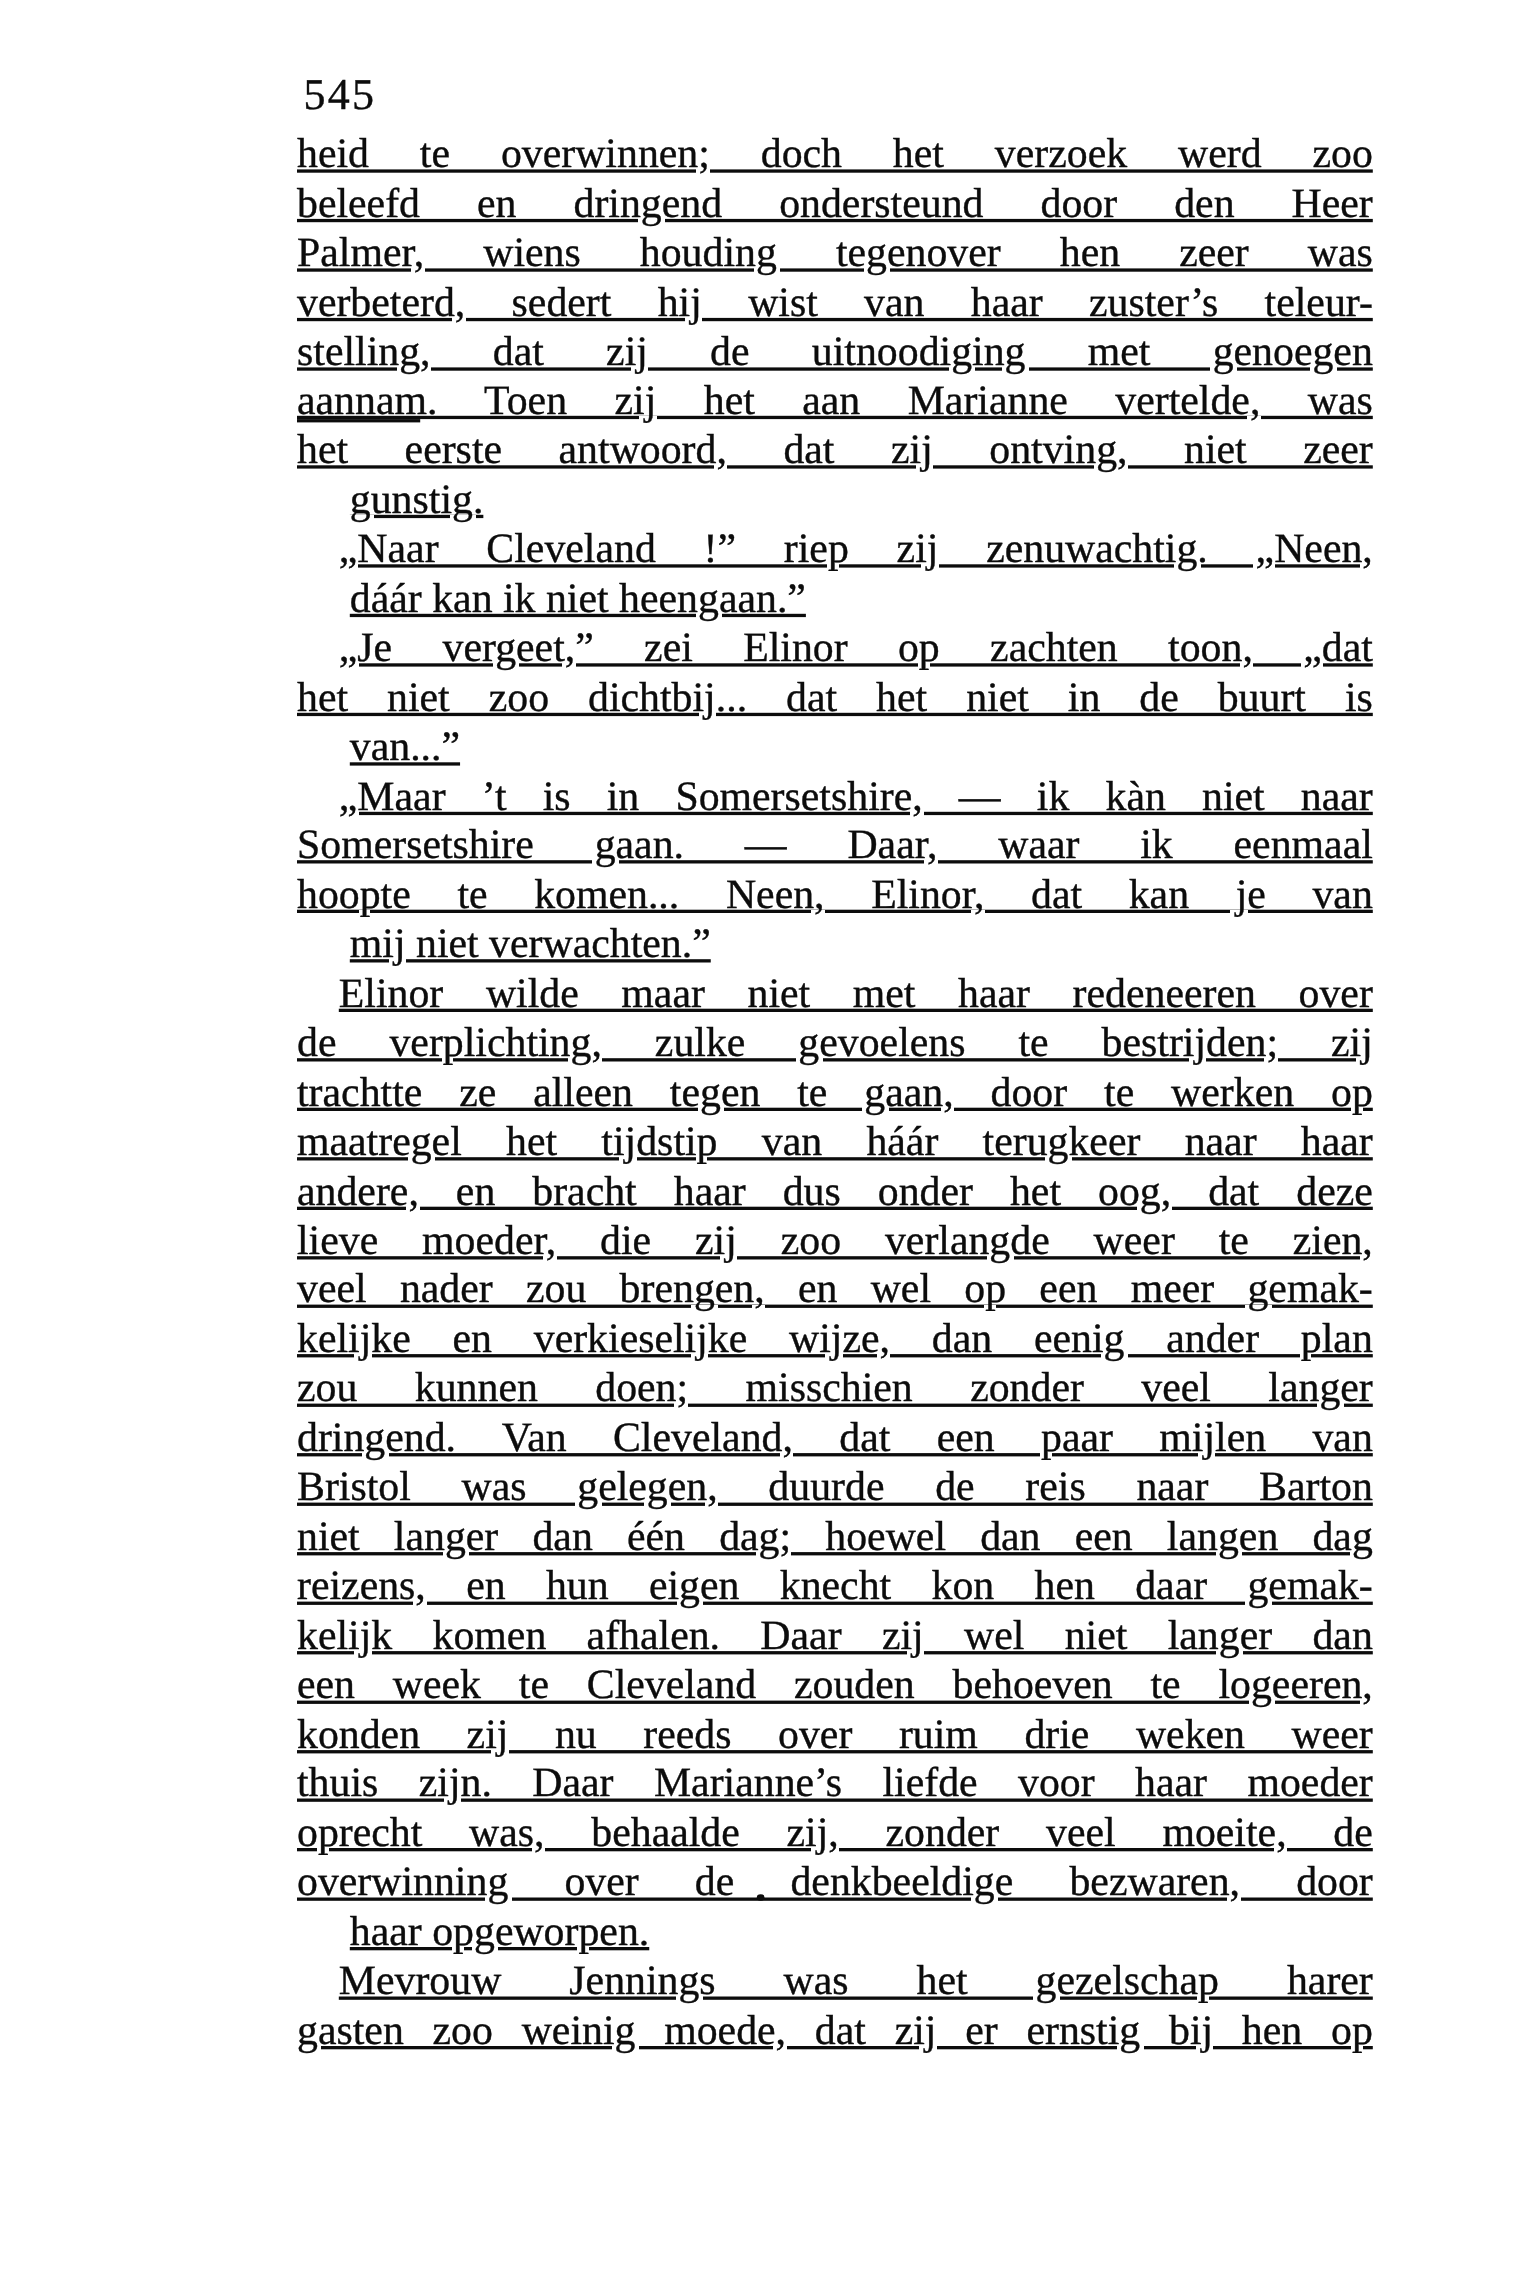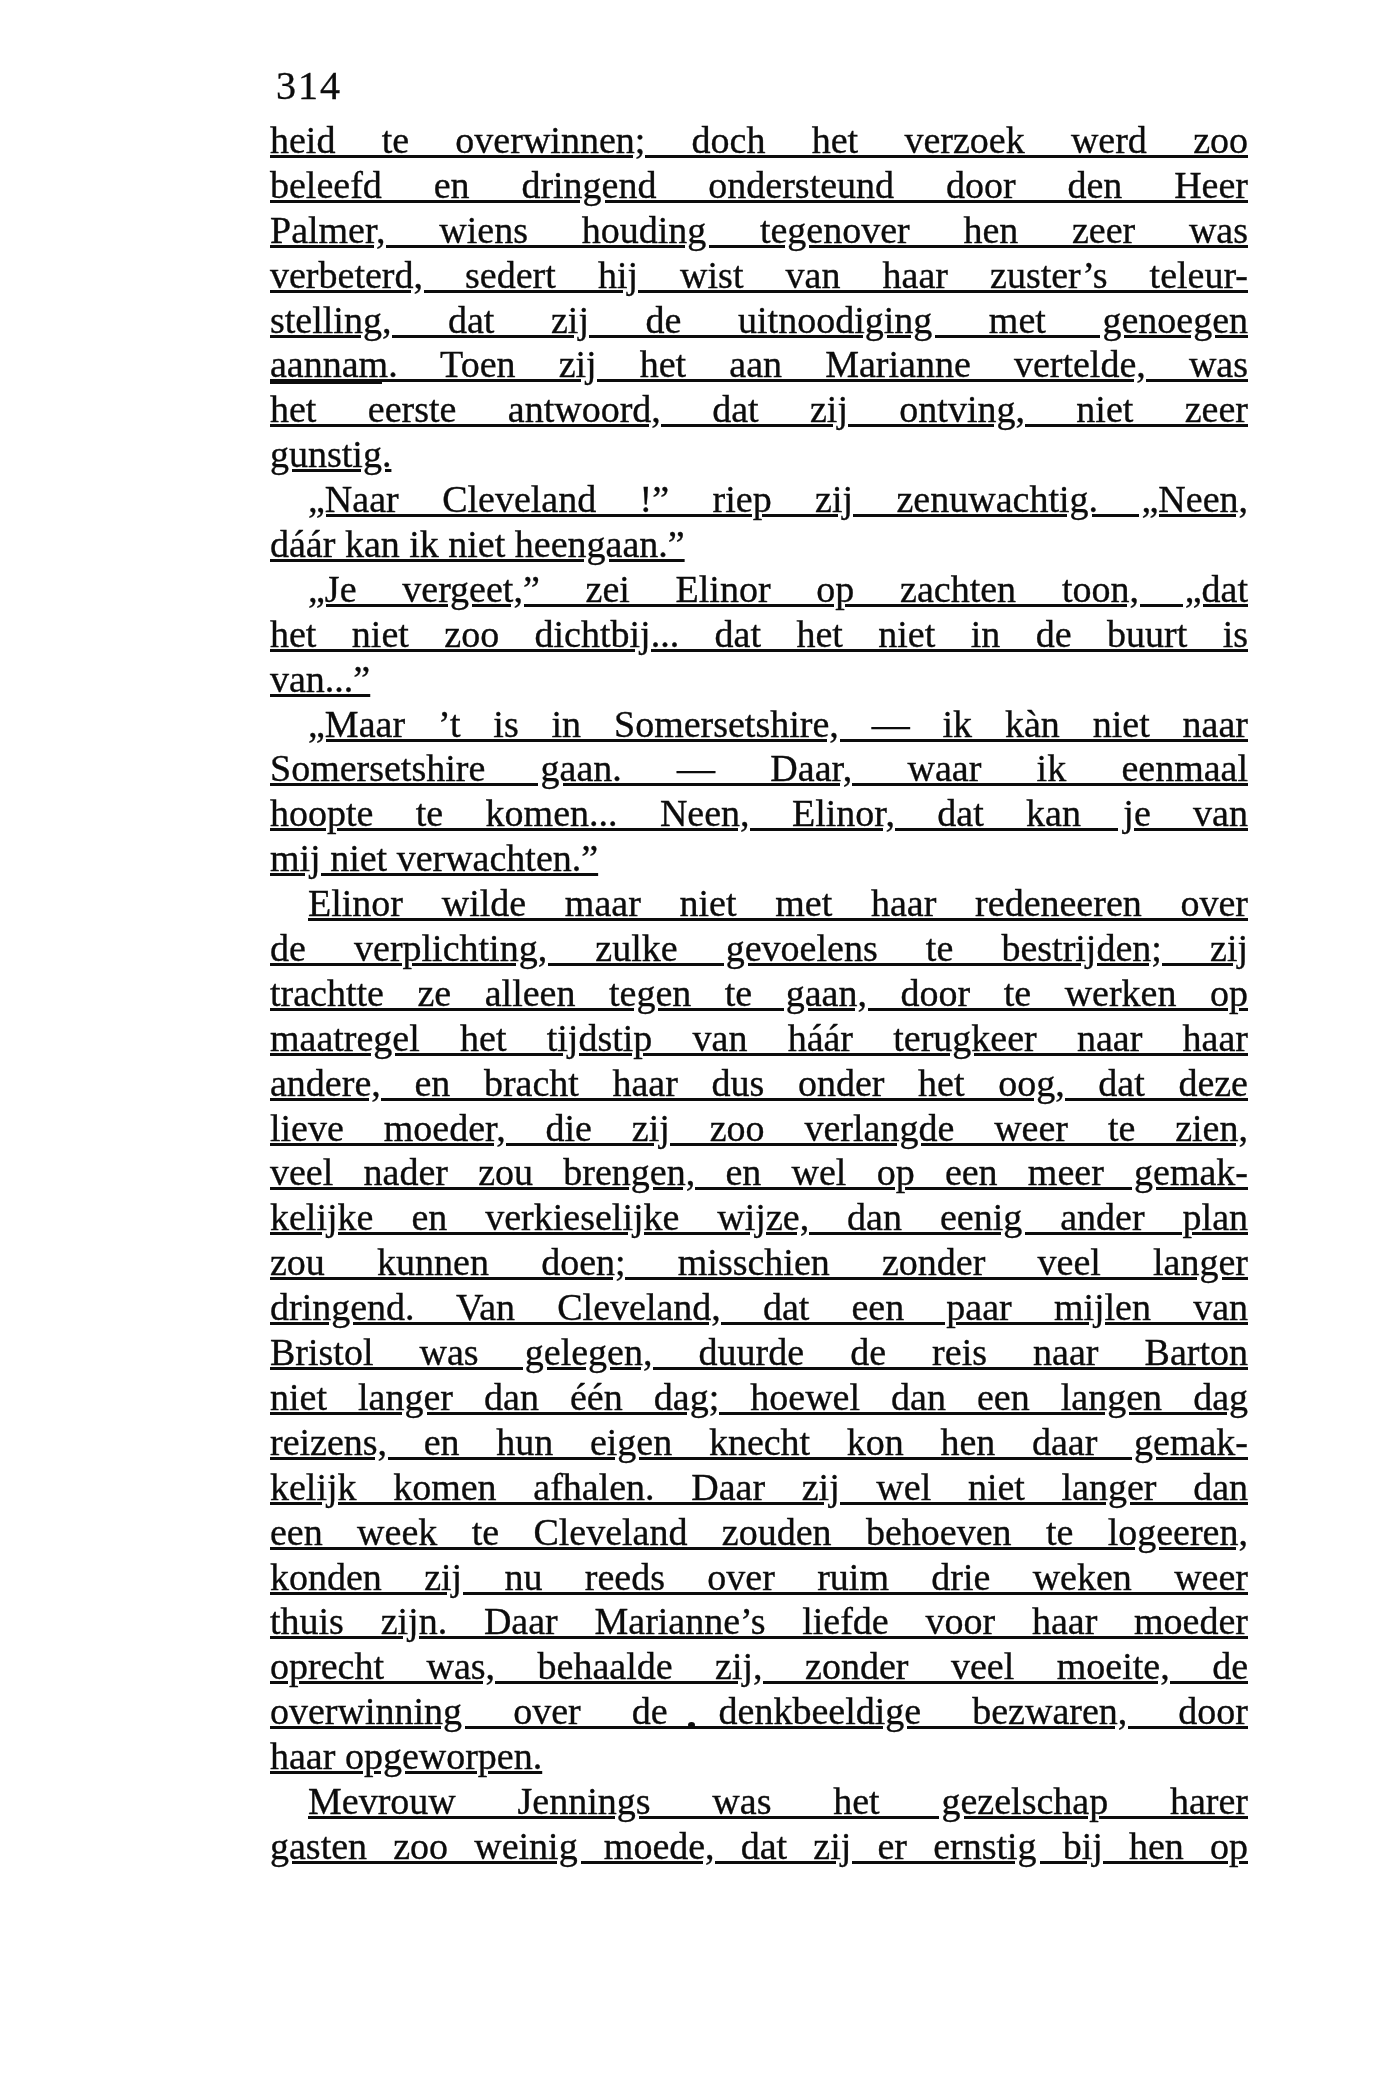--- a/index.html
+++ b/index.html
@@ -37,20 +37,21 @@
     height: 44.9px;
     line-height: 44.9px;
     text-align: justify;
     text-align-last: justify;
     white-space: nowrap;
     text-decoration: underline;
   }
   .ln.end {
     text-align-last: left;
     white-space: normal;
+    margin-left: 48px;
   }
   .ln.indent {
     padding-left: 38px;
   }
   .underline-artifact {
     position: absolute;
     left: 270px;
     top: 381px;
     width: 112px;
     height: 3px;
@@ -63,21 +64,21 @@
     width: 7px;
     height: 6px;
     border-radius: 50%;
     background: #0c0c0c;
   }
 </style>
 </head>
 <body>
 
 <div class="page">
-  <div class="page-number">314</div>
+  <div class="page-number">545</div>
 
   <div class="text-block">
     <div class="ln">heid te overwinnen; doch het verzoek werd zoo</div>
     <div class="ln">beleefd en dringend ondersteund door den Heer</div>
     <div class="ln">Palmer, wiens houding tegenover hen zeer was</div>
     <div class="ln">verbeterd, sedert hij wist van haar zuster’s teleur-</div>
     <div class="ln">stelling, dat zij de uitnoodiging met genoegen</div>
     <div class="ln">aannam. Toen zij het aan Marianne vertelde, was</div>
     <div class="ln">het eerste antwoord, dat zij ontving, niet zeer</div>
     <div class="ln end">gunstig.</div>

